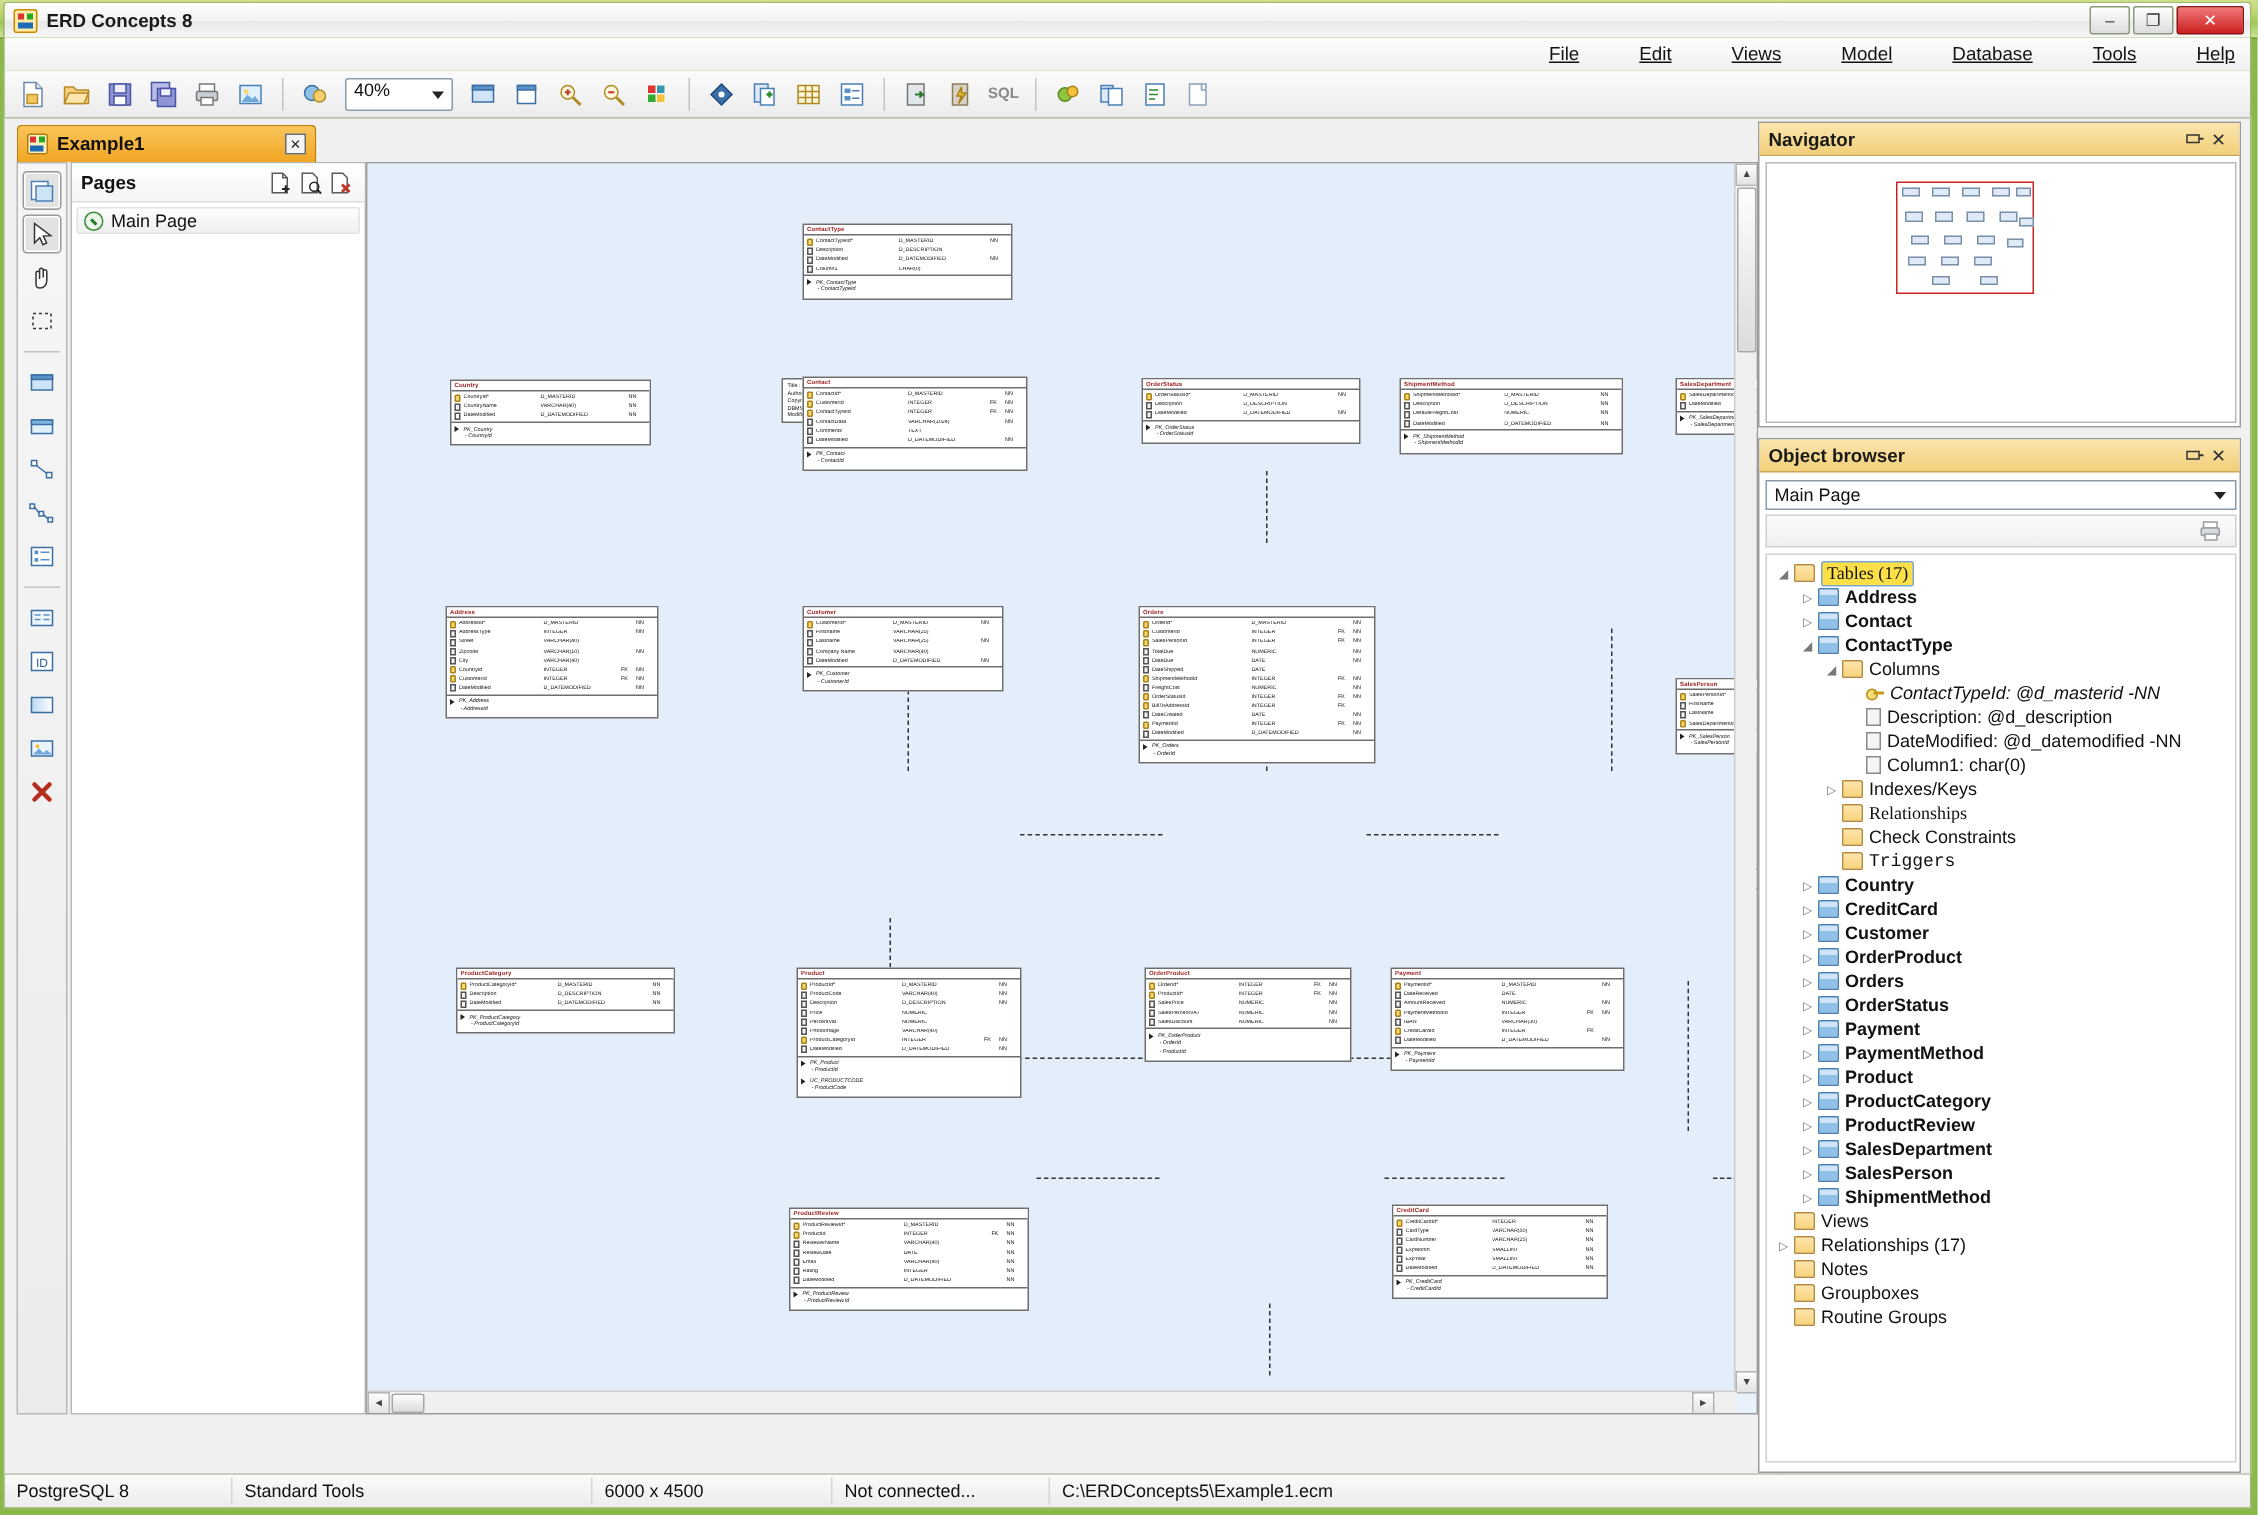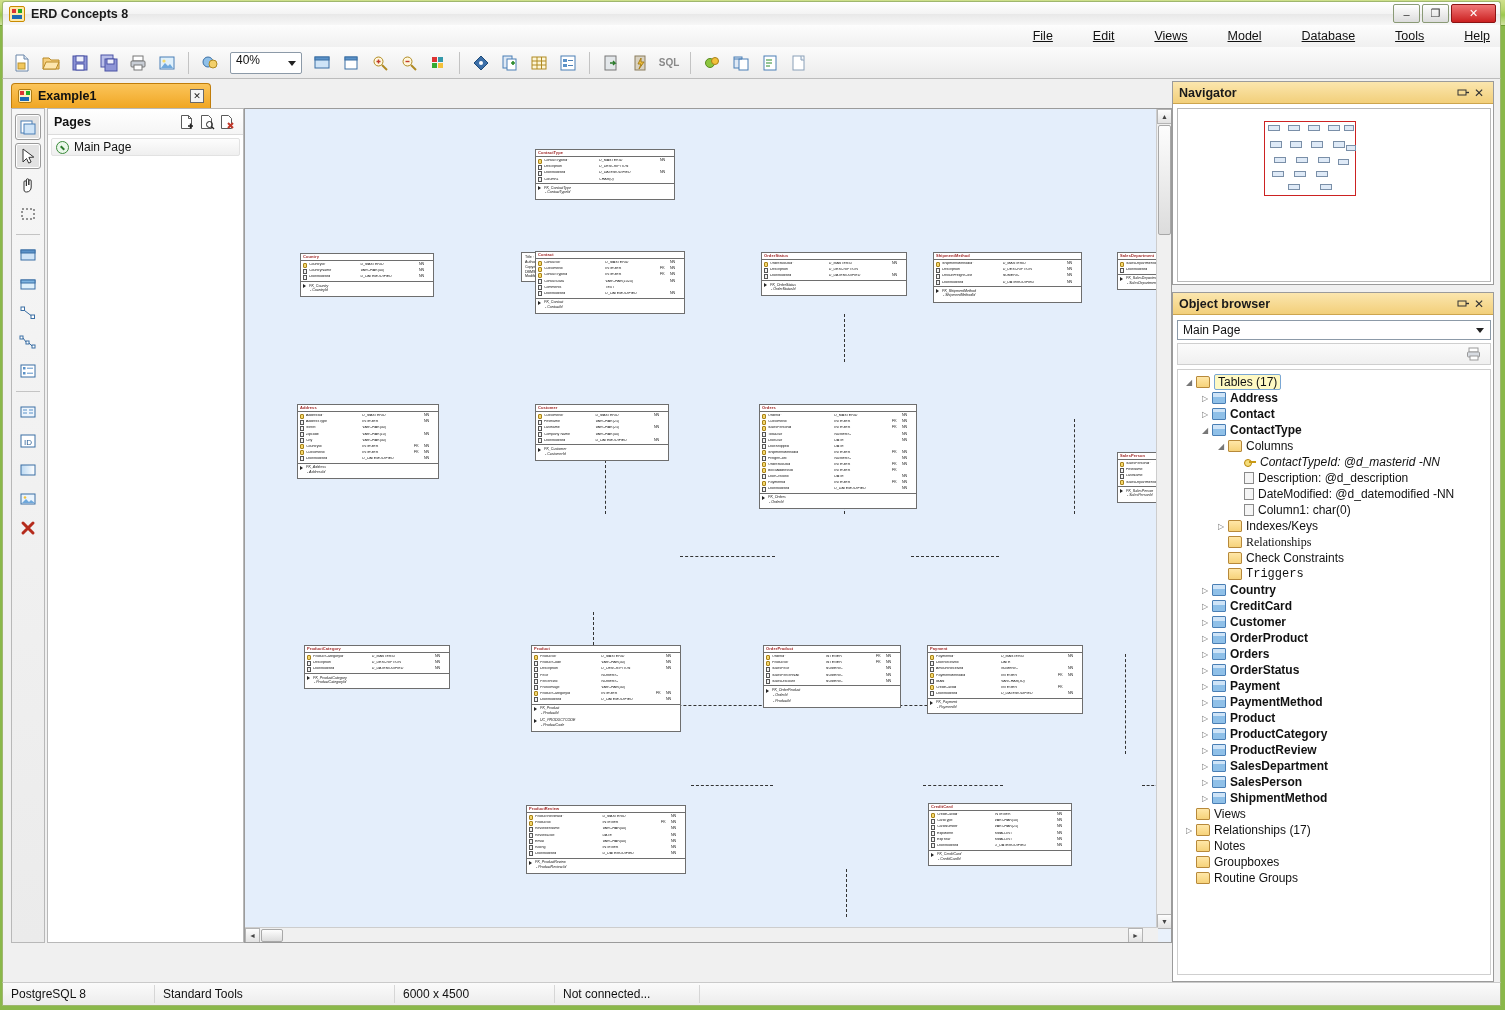--- a/index.html
+++ b/index.html
@@ -171,21 +171,21 @@
   .tnode{display:flex;align-items:center;height:16px;font-size:12px;color:#111;white-space:nowrap;}
   .tnode .exp{width:10px;height:10px;margin-right:2px;display:flex;align-items:center;justify-content:center;color:#777;font-size:8px;flex:none;}
   .tnode .folder{width:14px;height:12px;margin-right:4px;flex:none;border:1px solid #b7893a;background:linear-gradient(to bottom,#ffe7a8,#f6d27a);border-radius:1px 2px 1px 1px;}
   .tnode .tbl{width:14px;height:12px;margin-right:4px;flex:none;border:1px solid #4a7fb5;background:linear-gradient(to bottom,#cfe4f7 0 35%,#8fc0e8 35% 100%);border-radius:1px;}
   .tnode .colicon{width:10px;height:12px;margin-right:4px;flex:none;border:1px solid #8a8a8a;background:#f5f5f5;}
   .tnode .keyicon{width:12px;height:12px;margin-right:4px;flex:none;position:relative;}
   .tnode .keyicon:before{content:"";position:absolute;left:0;top:3px;width:6px;height:6px;border:1.5px solid #b8860b;border-radius:50%;background:#f5dd7a;}
   .tnode .keyicon:after{content:"";position:absolute;left:5px;top:5px;width:7px;height:2px;background:#c99a16;}
   .tnode.bold span.lbl{font-weight:bold;}
   .tnode .lbl{font-size:12px;}
-  .tnode .lbl.selbox{border:1px solid #7aa7d4;background:#fef9c3;padding:0 3px;border-radius:2px;}
+  .tnode .lbl.selbox{border:1px solid #7aa7d4;background:#fde047;padding:0 3px;border-radius:2px;font-family:Liberation Serif, serif;}
 
   
   .statusbar{
     position:absolute;left:2px;top:982px;width:1499px;height:24px;
     background:linear-gradient(to bottom,#fbfbfb,#ececec);
     border:1px solid #9fb76e;border-top:1px solid #cacaca;
     display:flex;align-items:center;
   }
   .st-cell{height:18px;display:flex;align-items:center;padding-left:8px;font-size:12px;color:#111;border-right:1px solid #d6d6d6;}
   .svg-ico{display:block;}
@@ -1589,15 +1589,16 @@
           <span class="lbl">Routine Groups</span>
         </div>
       </div>
   </div>
 
   <div class="statusbar">
     <div class="st-cell" style="width:152px;">PostgreSQL 8</div>
     <div class="st-cell" style="width:240px;">Standard Tools</div>
     <div class="st-cell" style="width:160px;">6000 x 4500</div>
     <div class="st-cell" style="width:145px;">Not connected...</div>
+    <div class="st-cell" style="width:460px;border-right:none;">C:\ERDConcepts5\Example1.ecm</div>
   </div>
 
 </div>
 
 </body></html>

